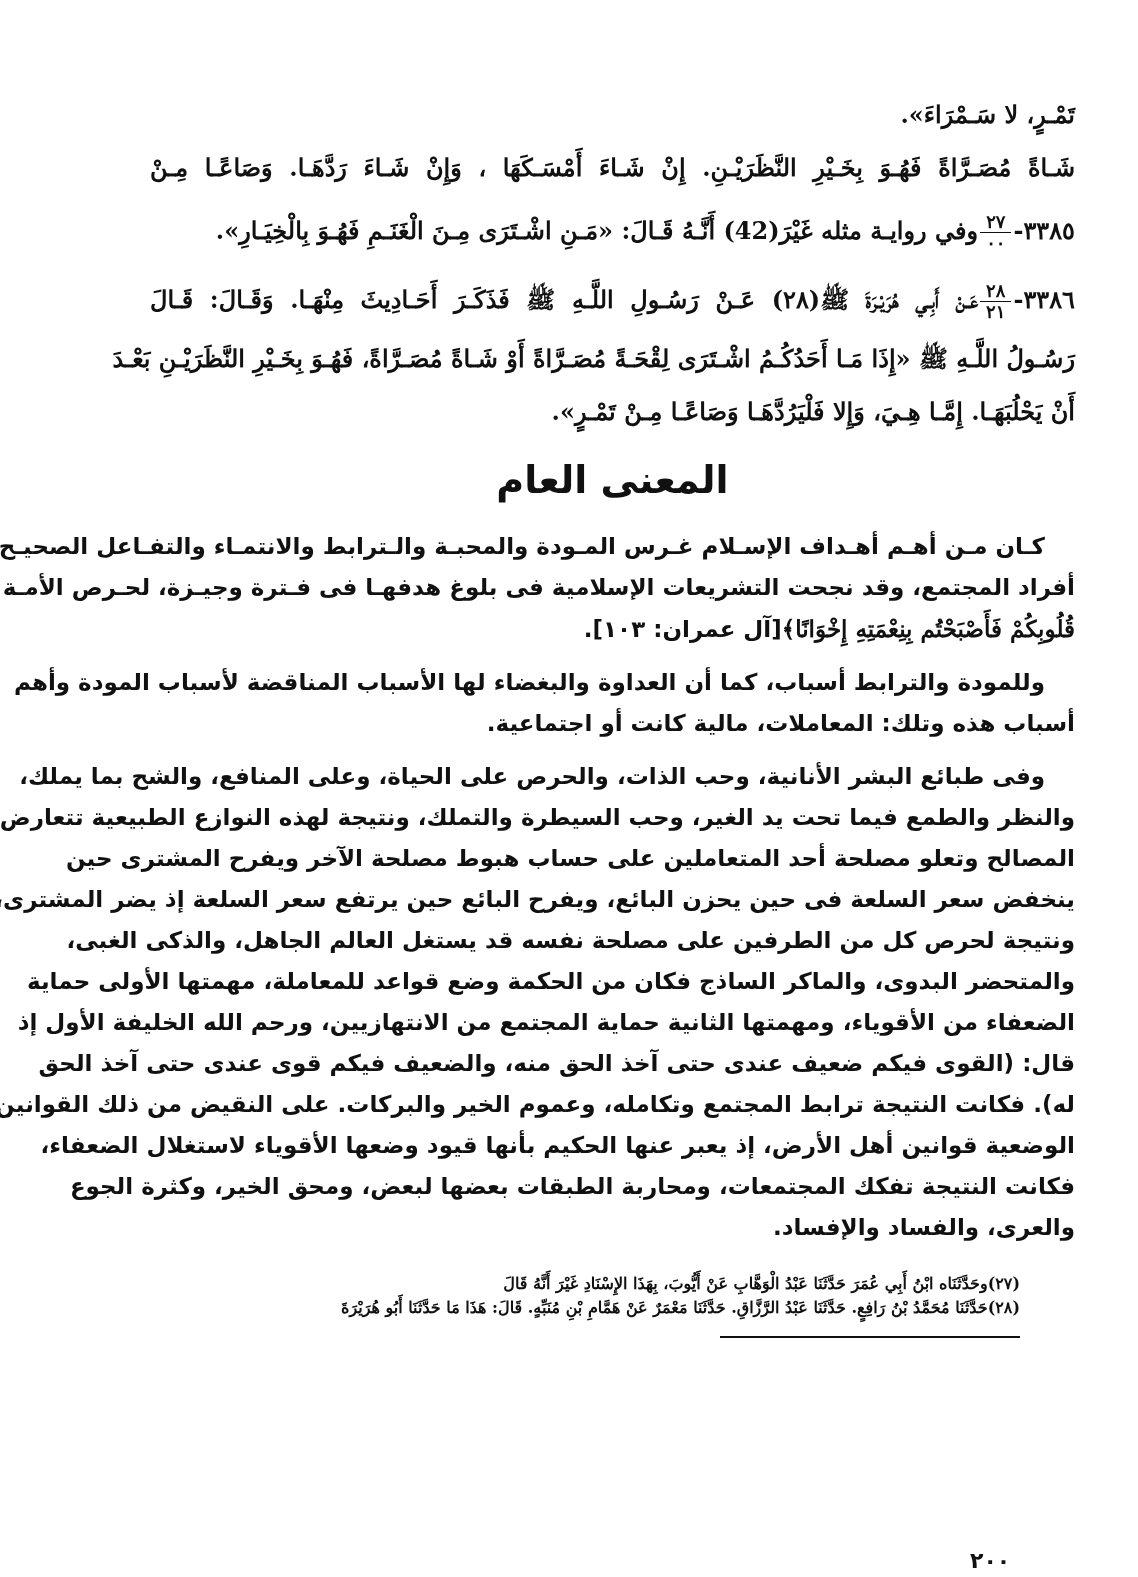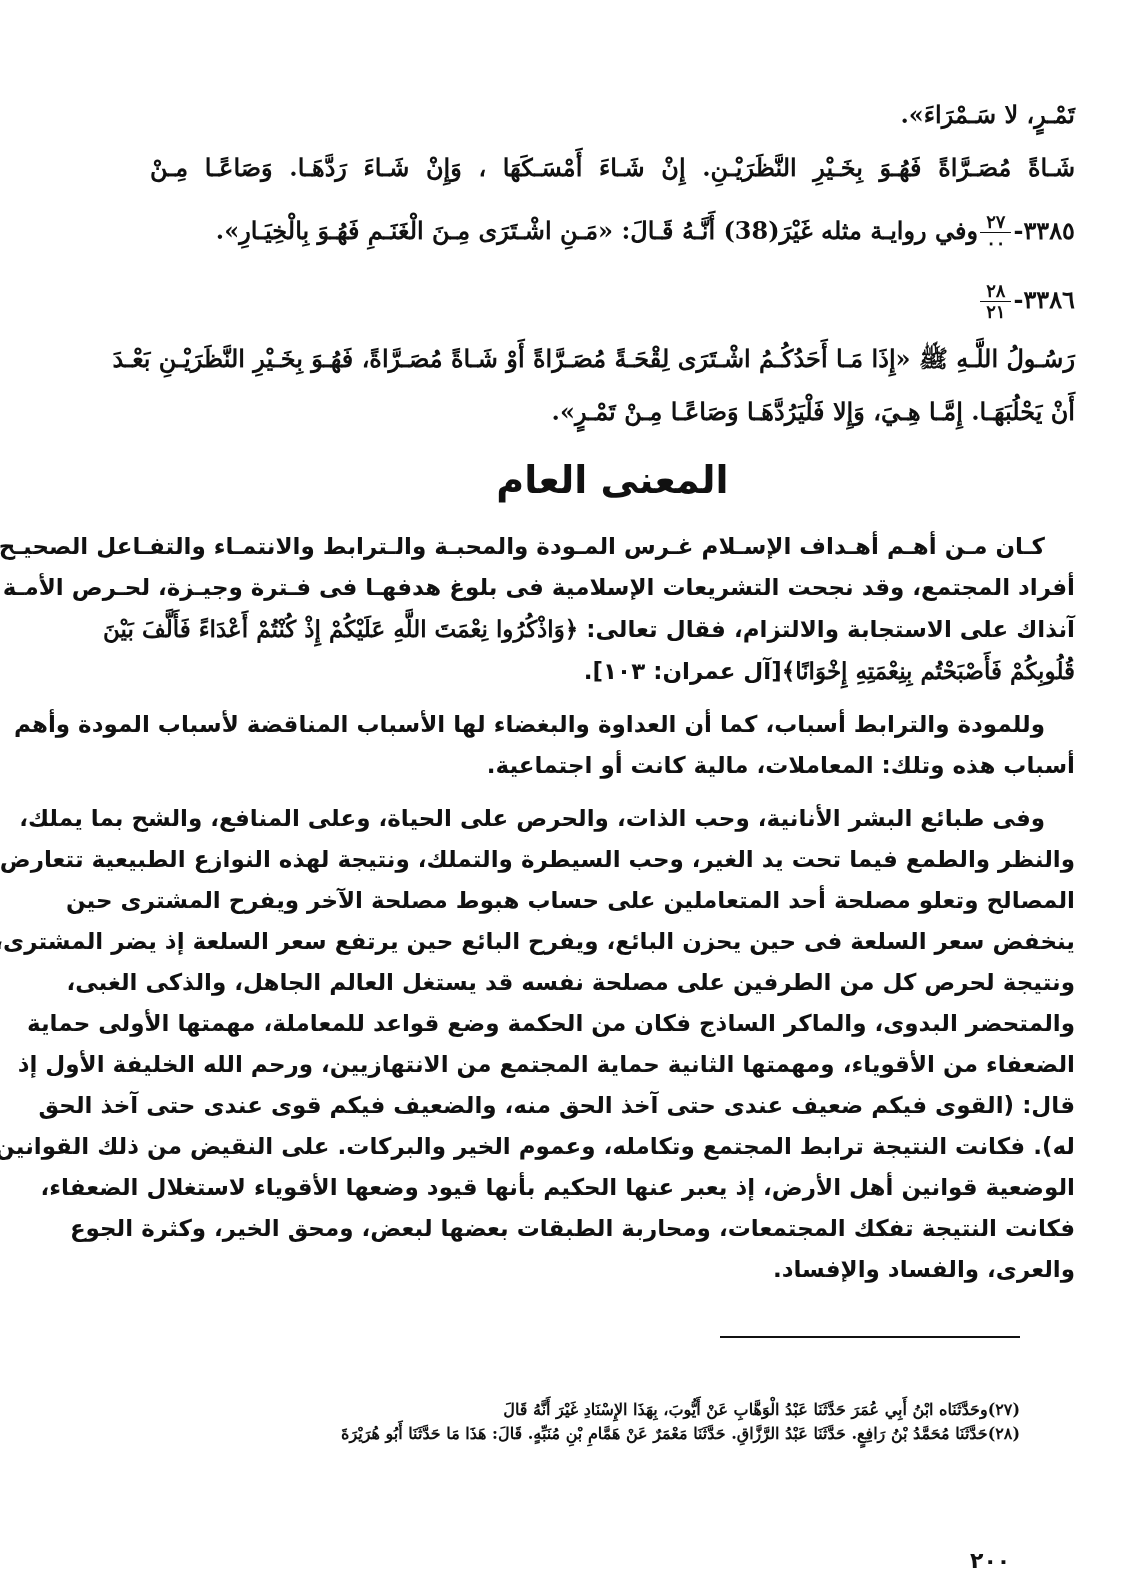--- a/index.html
+++ b/index.html
@@ -18,53 +18,52 @@
   .num { font-weight: bold; }
   .frac { display: inline-block; vertical-align: middle; text-align: center; margin: 10px 2px; font-size: 18px; line-height: 20px; }
   .frac .top { display: block; border-bottom: 1.5px solid #111; padding: 0 6px; }
   .frac .bot { display: block; padding: 0 6px; }
   .heading { text-align: center; font-size: 38px; font-weight: bold; margin: 14px 0 18px 0; line-height: 56px; }
   .body-text .line { font-weight: bold; font-size: 23px; line-height: 41px; }
   .para { margin-bottom: 12px; }
   .para .first { padding-right: 30px; }
   .quran { font-family: "DejaVu Serif", "Liberation Serif", serif; font-weight: bold; }
   .fn-rule { position: absolute; left: 720px; top: 1336px; width: 300px; border-top: 2px solid #111; }
-  .footnotes { position: absolute; left: 150px; top: 1398px; width: 870px; direction: rtl; }
+  .footnotes { position: absolute; left: 150px; top: 1272px; width: 870px; direction: rtl; }
   .fn { font-family: "DejaVu Serif", "Liberation Serif", serif; font-weight: bold; font-size: 16px; line-height: 24px; white-space: nowrap; text-align: right; }
   .page-num { position: absolute; left: 970px; top: 1548px; font-size: 22px; font-weight: bold; direction: rtl; letter-spacing: 6px; }
 </style>
 </head>
 <body>
 
 <div class="page">
 
   <div class="hadith">
     <div class="line last">تَمْـرٍ، لا سَـمْرَاءَ».</div>
     <div class="line">شَـاةً مُصَـرَّاةً فَهُـوَ بِخَـيْرِ النَّظَرَيْـنِ. إِنْ شَـاءَ أَمْسَـكَهَا ، وَإِنْ شَـاءَ رَدَّهَـا. وَصَاعًـا مِـنْ</div>
 
     <div class="line last" style="margin-top:8px;">
-      <span class="num">٣٣٨٥-</span><span class="frac"><span class="top">٢٧</span><span class="bot">٠٠</span></span><span>وفي روايـة مثله غَيْرَ(38) أَنَّـهُ قَـالَ: «مَـنِ اشْـتَرَى مِـنَ الْغَنَـمِ فَهُـوَ بِالْخِيَـارِ».</span>
+      <span class="num">٣٣٨٥-</span><span class="frac"><span class="top">٢٧</span><span class="bot">٠٠</span></span><span>وفي روايـة مثله غَيْرَ(42) أَنَّـهُ قَـالَ: «مَـنِ اشْـتَرَى مِـنَ الْغَنَـمِ فَهُـوَ بِالْخِيَـارِ».</span>
     </div>
 
     <div style="margin-top:8px;">
       <div class="line">
-        <span class="num">٣٣٨٦-</span><span class="frac"><span class="top">٢٨</span><span class="bot">٢١</span></span>
+        <span class="num">٣٣٨٦-</span><span class="frac"><span class="top">٢٨</span><span class="bot">٢١</span></span><span>عَـنْ أَبِـي هُرَيْـرَةَ ﷺ(٢٨) عَـنْ رَسُـولِ اللَّـهِ ﷺ فَذَكَـرَ أَحَـادِيثَ مِنْهَـا. وَقَـالَ: قَـالَ</span>
       </div>
       <div class="line">رَسُـولُ اللَّـهِ ﷺ «إِذَا مَـا أَحَدُكُـمُ اشْـتَرَى لِقْحَـةً مُصَـرَّاةً أَوْ شَـاةً مُصَـرَّاةً، فَهُـوَ بِخَـيْرِ النَّظَرَيْـنِ بَعْـدَ</div>
       <div class="line last">أَنْ يَحْلُبَهَـا. إِمَّـا هِـيَ، وَإِلا فَلْيَرُدَّهَـا وَصَاعًـا مِـنْ تَمْـرٍ».</div>
     </div>
   </div>
 
   <div class="heading">المعنى العام</div>
 
   <div class="body-text">
     <div class="para">
       <div class="line first">كـان مـن أهـم أهـداف الإسـلام غـرس المـودة والمحبـة والـترابط والانتمـاء والتفـاعل الصحيـح بيـن</div>
       <div class="line">أفراد المجتمع، وقد نجحت التشريعات الإسلامية فى بلوغ هدفهـا فى فـترة وجيـزة، لحـرص الأمـة</div>
-      <div class="line"><span>آنذاك على الاستجابة والالتزام، فقال تعالى:</span> <span class="quran">﴿وَاذْكُرُوا نِعْمَتَ اللَّهِ عَلَيْكُمْ إِذْ كُنْتُمْ أَعْدَاءً فَأَلَّفَ بَيْنَ</span></div>
       <div class="line last"><span class="quran">قُلُوبِكُمْ فَأَصْبَحْتُم بِنِعْمَتِهِ إِخْوَانًا﴾</span><span>[آل عمران: ١٠٣].</span></div>
     </div>
 
     <div class="para">
       <div class="line first">وللمودة والترابط أسباب، كما أن العداوة والبغضاء لها الأسباب المناقضة لأسباب المودة وأهم</div>
       <div class="line last">أسباب هذه وتلك: المعاملات، مالية كانت أو اجتماعية.</div>
     </div>
 
     <div class="para">
       <div class="line first">وفى طبائع البشر الأنانية، وحب الذات، والحرص على الحياة، وعلى المنافع، والشح بما يملك،</div>

